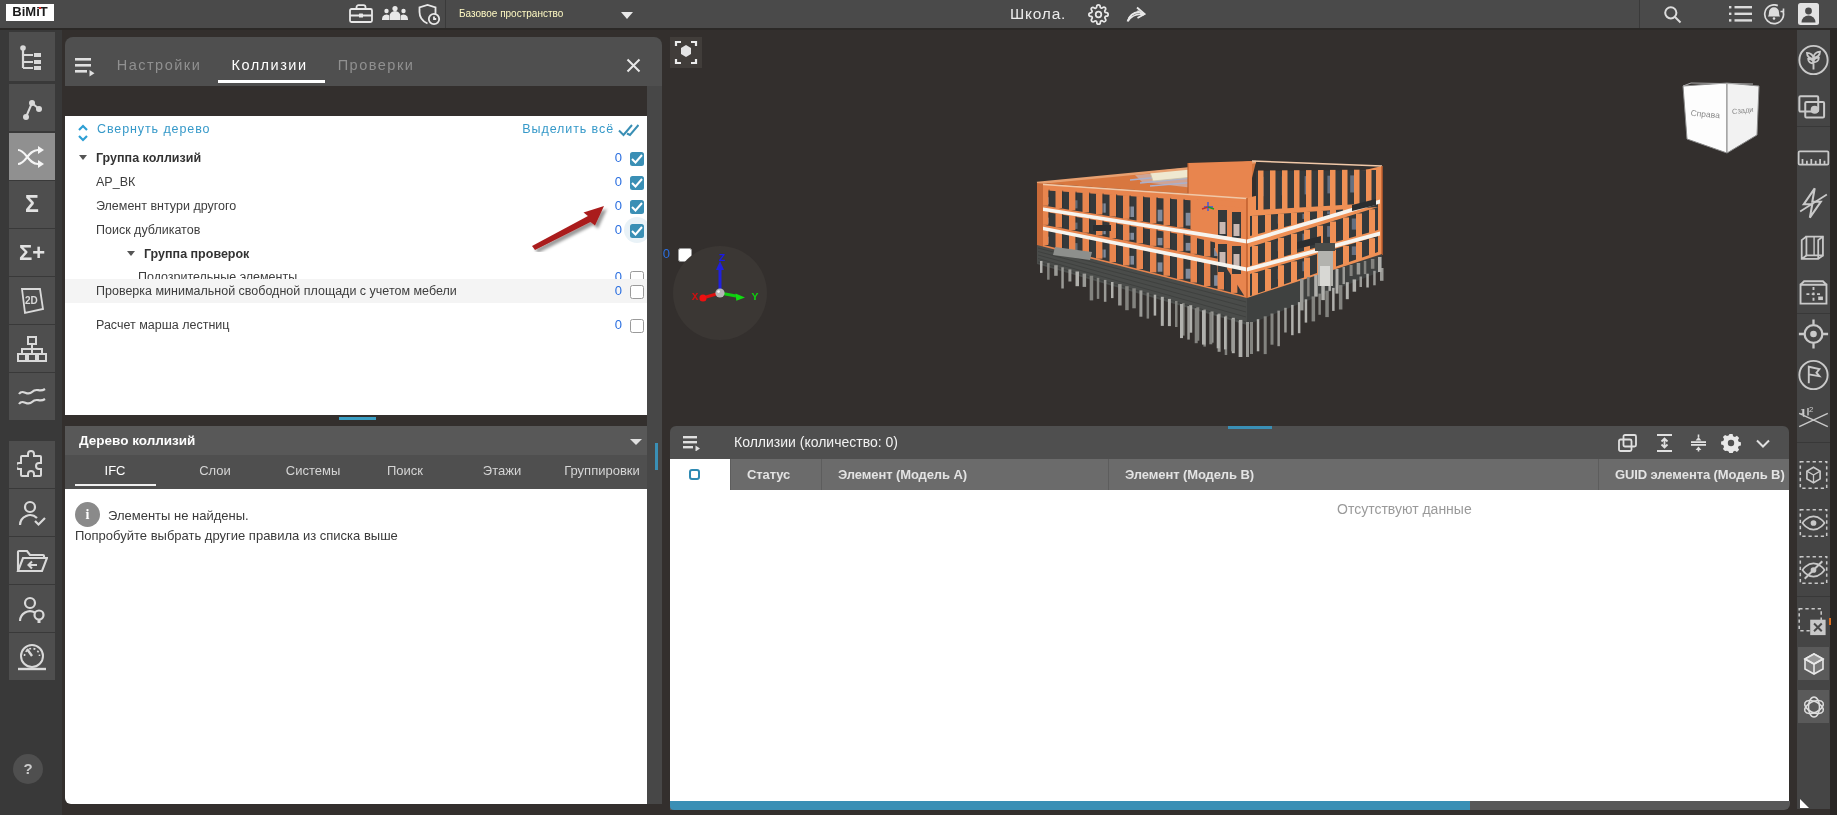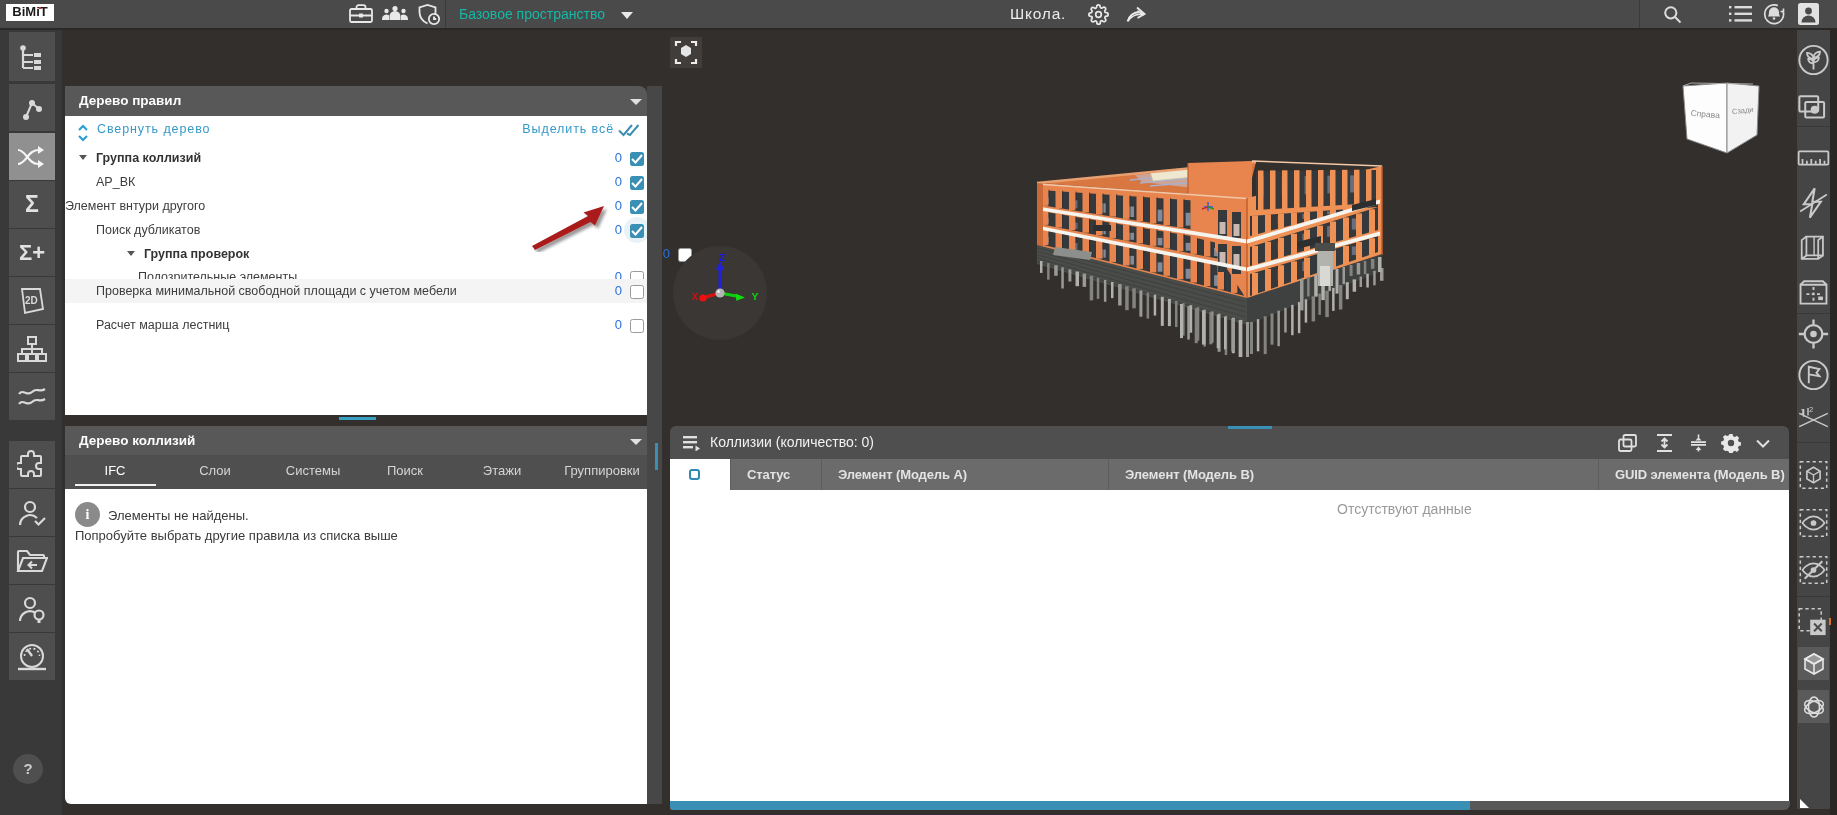--- a/index.html
+++ b/index.html
@@ -2,21 +2,21 @@
 <html><head>
 <meta charset="utf-8">
 <style>
 html,body{margin:0;padding:0;width:1837px;height:815px;overflow:hidden;background:#332f2d;font-family:"Liberation Sans",sans-serif;}
 *{box-sizing:border-box;}
 .abs{position:absolute;}
 #topbar{position:absolute;left:0;top:0;width:1837px;height:28px;background:#4a4a4a;}
 #logo{position:absolute;left:6px;top:4px;width:48px;height:17px;background:#fff;color:#1c1c1c;font-weight:bold;font-size:13px;text-align:center;line-height:16px;letter-spacing:0px;}
 #logo .rd{position:absolute;left:32.5px;top:2.5px;width:2.5px;height:2.5px;background:#e02020;}
 .vsep{position:absolute;top:0;width:1px;height:28px;background:#3a3a3a;}
-#prost{position:absolute;left:459px;top:0;height:36px;line-height:28px;color:#14b8a6;font-size:14px;}
+#prost{position:absolute;left:459px;top:0;height:36px;line-height:28px;color:#fef9c3;font-size:10px;}
 #prostcaret{position:absolute;left:621px;top:12px;width:0;height:0;border-left:6px solid transparent;border-right:6px solid transparent;border-top:7px solid #e8e8e8;}
 #title{position:absolute;left:1010px;top:0;width:64px;height:40px;line-height:28px;color:#ececec;font-size:15.5px;letter-spacing:0.8px;}
 
 #lsb{position:absolute;left:0;top:28px;width:62px;height:787px;background:#393939;}
 .ltile{position:absolute;left:9px;width:46px;height:47px;background:#4e4e4e;display:flex;align-items:center;justify-content:center;}
 .ltile.act{background:#909090;}
 #helpq{position:absolute;left:13px;top:726px;width:30px;height:30px;border-radius:50%;background:#4f4f4f;color:#ccc;font-size:15px;font-weight:bold;text-align:center;line-height:30px;}
 
 #lpanel{position:absolute;left:65px;top:37px;width:597px;height:767px;}
 #lphead{position:absolute;left:0;top:0;width:597px;height:49px;background:#4f4f4f;border-radius:8px 8px 0 0;}
@@ -41,21 +41,21 @@
 .zero{position:absolute;right:25px;top:0;color:#2b6fe0;font-size:13px;}
 .cb{position:absolute;right:3px;top:5.5px;width:14px;height:14px;border-radius:2.5px;}
 .cb.on{background:#3a8fb5;}
 .cb.off{background:#fff;border:1.5px solid #9a9a9a;}
 .cb.on svg{position:absolute;left:1px;top:2px;}
 .link{color:#3699c9;font-size:12.5px;letter-spacing:0.9px;}
 
 #vp3d{position:absolute;left:670px;top:30px;width:1120px;height:396px;}
 
 #bpanel{position:absolute;left:670px;top:426px;width:1119px;height:384px;}
-#bphead{position:absolute;left:0;top:0;width:1119px;height:33px;background:#4f4f4f;border-radius:6px 6px 0 0;color:#f2f2f2;font-size:14px;line-height:33px;}
+#bphead{position:absolute;left:0;top:0;width:1119px;height:33px;background:#4f4f4f;border-radius:6px 6px 0 0;color:#f2f2f2;font-size:14px;line-height:33px;padding-left:24px;}
 #bpdash{position:absolute;left:558px;top:0;width:44px;height:3px;background:#3a8fb5;}
 #thead{position:absolute;left:0;top:33px;width:1119px;height:31px;background:#6b6b6b;}
 .th{position:absolute;top:0;height:31px;line-height:31px;color:#e3e3e3;font-weight:bold;font-size:13px;letter-spacing:-0.1px;border-left:1px solid #5d5d5d;padding-left:16px;white-space:nowrap;overflow:hidden;}
 #tbody{position:absolute;left:0;top:64px;width:1119px;height:313px;background:#fff;}
 #nodata{position:absolute;left:667px;top:11px;color:#9a9a9a;font-size:14px;}
 #bscroll{position:absolute;left:0;top:375px;width:1120px;height:9px;background:#585858;border-radius:0 0 6px 0;}
 #bsthumb{position:absolute;left:0;top:0;width:800px;height:9px;background:#3a8fb5;border-radius:0 0 0 4px;}
 
 #rsb{position:absolute;left:1797px;top:28px;width:33px;height:781px;background:#454545;}
 .rico{position:absolute;left:0;width:33px;height:34px;display:flex;align-items:center;justify-content:center;}
@@ -207,21 +207,35 @@
   <svg width="32" height="30" viewBox="0 0 32 30" fill="none" stroke="#d9d9d9" stroke-width="2">
         <circle cx="16" cy="14" r="11"></circle>
         <path d="M16 14L11 7" stroke-width="2.4"></path>
         <path d="M8.5 14a7.5 7.5 0 0 1 15 0" stroke-dasharray="2 2.4" stroke-width="1.6"></path>
         <path d="M2 27h28" stroke-width="2.4"></path>
       </svg>
  </div>
  <div id="helpq">?</div>
 </div>
 <div id="lpanel">
-  <div class="secbar" style="top:49px;border-radius:0 8px 0 0;"><span style="margin-left:14px;">Дерево правил</span><span class="cap"></span></div>
+  <div id="lphead">
+    <svg class="abs" style="left:10px;top:21px;" width="20" height="19" viewBox="0 0 20 19" fill="#e0e0e0">
+        <rect x="0" y="0" width="16" height="2.6"></rect>
+        <rect x="0" y="6" width="16" height="2.6"></rect>
+        <rect x="0" y="12" width="12" height="2.6"></rect>
+        <path d="M14.5 12l5 3.3-5 3.3z"></path>
+      </svg>
+    <div class="tab" style="left:46px;width:96px;">Настройки</div>
+    <div class="tab on" style="left:160px;width:89px;">Коллизии</div>
+    <div class="tab" style="left:265px;width:92px;">Проверки</div>
+    <div id="tabul"></div>
+    <svg class="abs" style="left:561px;top:21px;" width="15" height="15" viewBox="0 0 15 15" stroke="#e8e8e8" stroke-width="2">
+        <path d="M1.5 1.5l12 12M13.5 1.5l-12 12"></path>
+      </svg>
+  </div>
   <div id="rules">
     <svg class="abs" style="left:12px;top:8px;" width="12" height="18" viewBox="0 0 12 18" fill="none" stroke="#2e9fd4" stroke-width="2.2">
         <path d="M2 6l4-4 4 4"></path>
         <path d="M2 12l4 4 4-4"></path>
       </svg>
     <div class="abs link" style="left:32px;top:6px;">Свернуть дерево</div>
     <div class="abs link" style="right:33px;top:6px;">Выделить всё</div>
     <svg class="abs" style="left:553px;top:7px;" width="21" height="14" viewBox="0 0 21 14" fill="none" stroke="#3a8fb5" stroke-width="2">
         <path d="M1 7.5L5.5 12 14 2"></path>
         <path d="M9 10.5L12 12 20.5 2"></path>
@@ -229,21 +243,21 @@
     <div class="trow" style="top:30px;"><span class="tri"></span><b style="margin-left:31px;">Группа коллизий</b><span class="zero">0</span><span class="cb on">
           <svg width="12" height="10" viewBox="0 0 12 10" fill="none" stroke="#fff" stroke-width="2">
             <path d="M1 5l3.5 3.5L11 1"></path>
           </svg>
         </span></div>
     <div class="trow" style="top:54px;"><span style="margin-left:31px;">АР_ВК</span><span class="zero">0</span><span class="cb on">
           <svg width="12" height="10" viewBox="0 0 12 10" fill="none" stroke="#fff" stroke-width="2">
             <path d="M1 5l3.5 3.5L11 1"></path>
           </svg>
         </span></div>
-    <div class="trow" style="top:78px;"><span style="text-align:right;">Элемент внтури другого</span><span class="zero">0</span><span class="cb on">
+    <div class="trow" style="top:78px;"><span style="margin-left:31px;text-align:right;">Элемент внтури другого</span><span class="zero">0</span><span class="cb on">
           <svg width="12" height="10" viewBox="0 0 12 10" fill="none" stroke="#fff" stroke-width="2">
             <path d="M1 5l3.5 3.5L11 1"></path>
           </svg>
         </span></div>
     <div class="trow" style="top:102px;"><span style="margin-left:31px;text-align:center;">Поиск дубликатов</span><span class="zero">0</span><span class="abs" style="right:-3px;top:-1px;width:26px;height:26px;border-radius:50%;background:#e9f2f7;"></span><span class="cb on">
           <svg width="12" height="10" viewBox="0 0 12 10" fill="none" stroke="#fff" stroke-width="2">
             <path d="M1 5l3.5 3.5L11 1"></path>
           </svg>
         </span></div>
     <div class="trow" style="top:126px;margin-left:48px;"><span class="tri"></span><b style="margin-left:31px;">Группа проверок</b><span class="zero">0</span><span class="cb off"></span></div>

